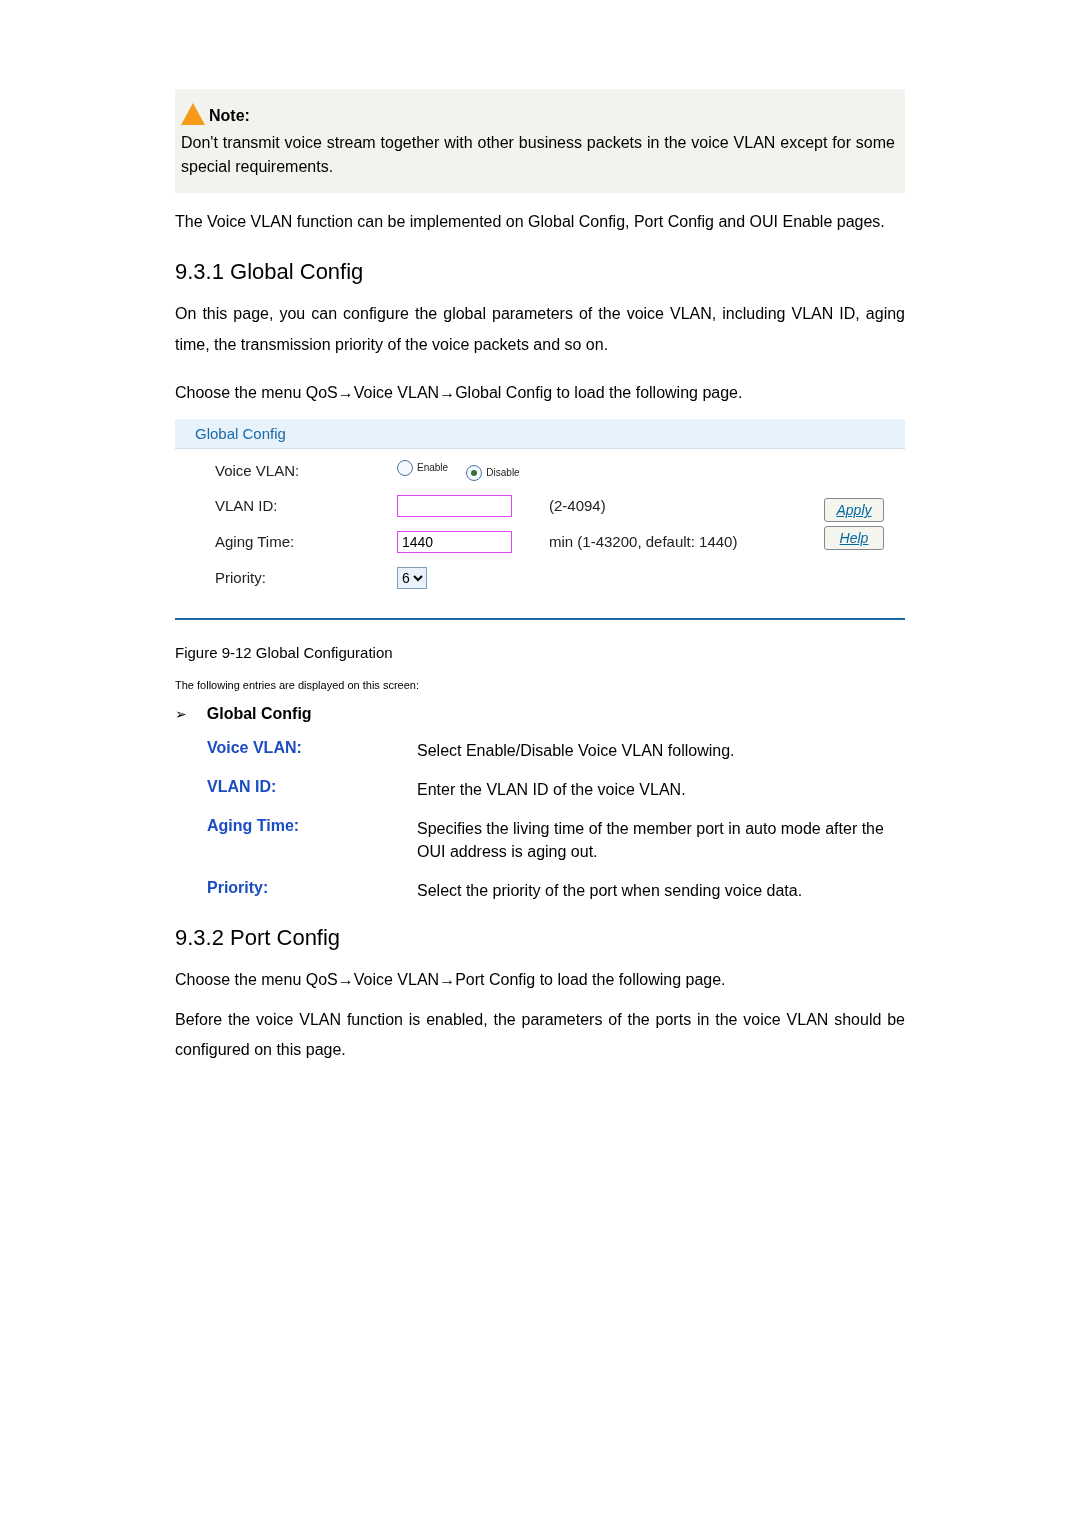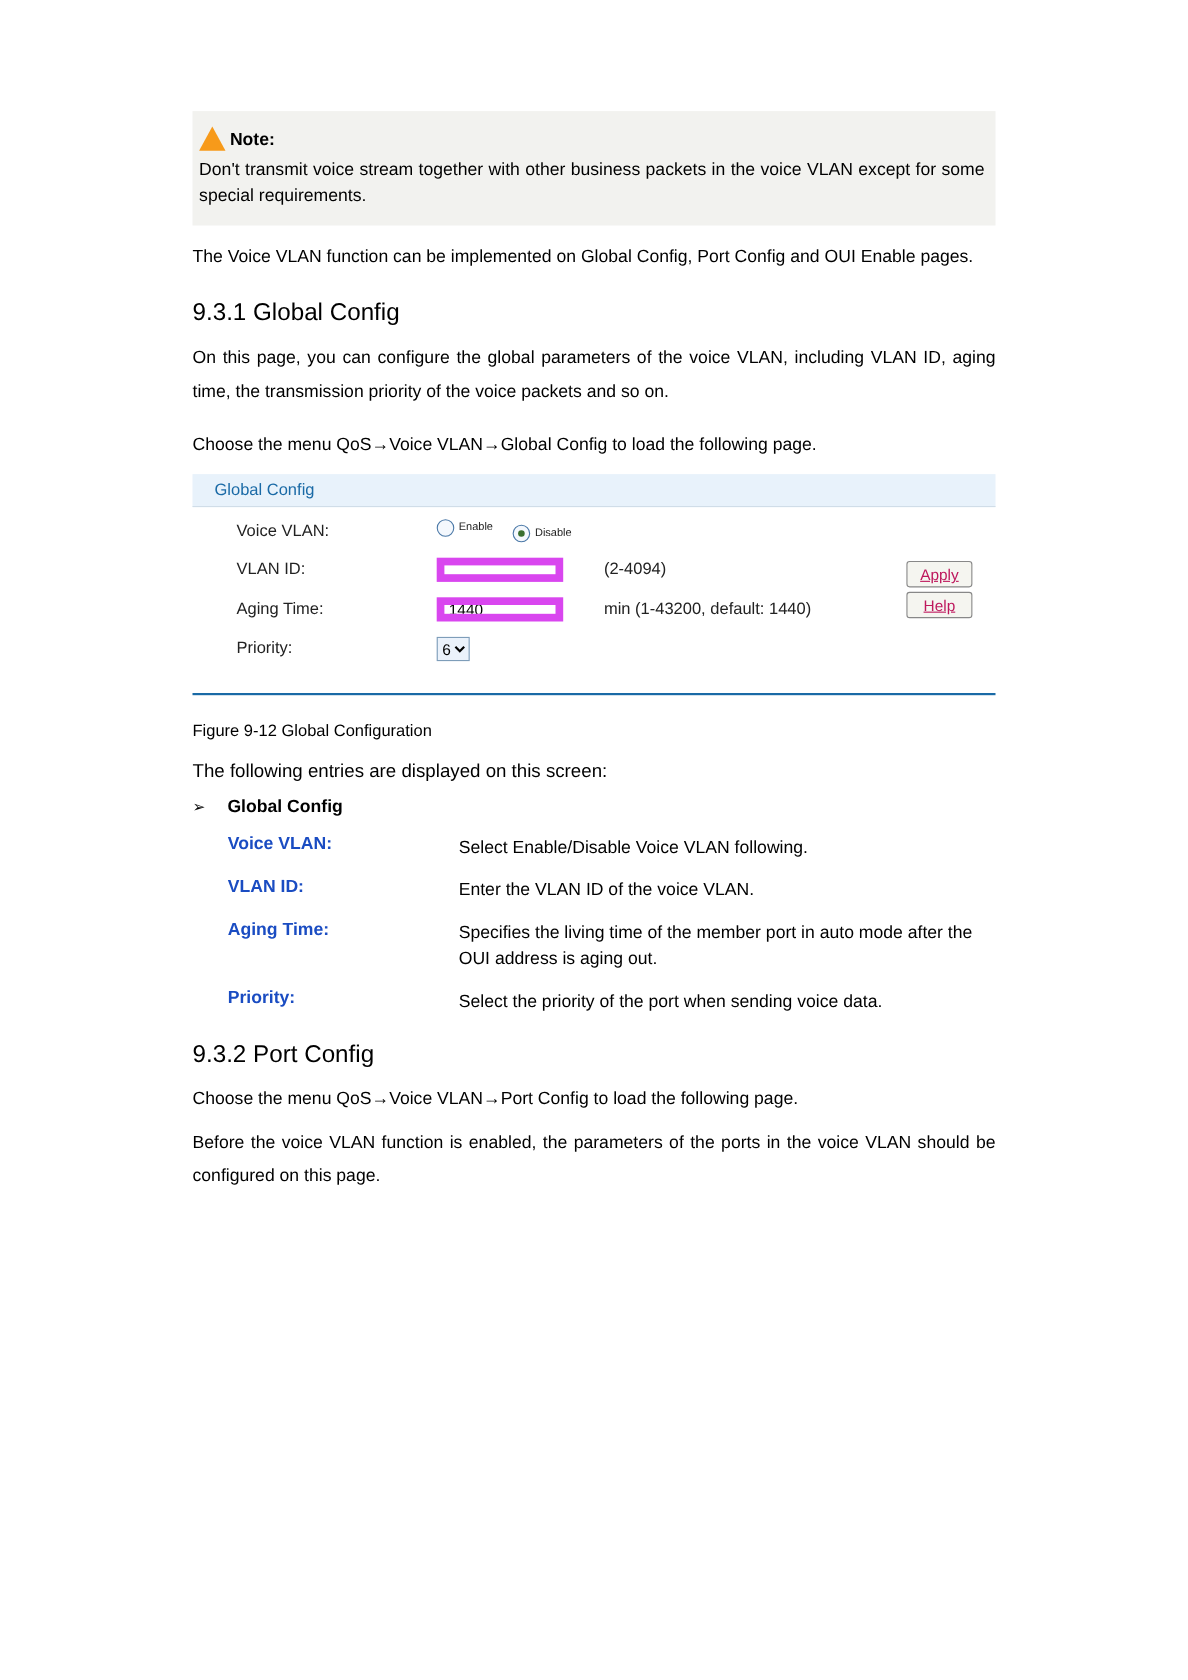--- a/index.html
+++ b/index.html
@@ -5,21 +5,21 @@
   body {
     margin: 0;
     padding: 0;
     font-family: Arial, Helvetica, sans-serif;
     font-size: 16px;
     background: #ffffff;
     color: #000000;
   }
   .page {
     width: 960px;
-    margin: 16px auto;
+    margin: 4px auto;
     padding: 85px 115px 40px 115px;
     box-sizing: border-box;
   }
   .note-block {
     background: #f2f2ef;
     padding: 14px 10px 14px 6px;
     margin-bottom: 14px;
   }
   .note-header {
     font-weight: bold;
@@ -80,42 +80,43 @@
     color: #222;
   }
   .label-col { width: 170px; padding-left: 40px !important; }
   .ctrl-col  { width: 140px; }
   .hint-col  { }
   .btn-col   { width: 90px; text-align: center; }
   .cfg-input {
     width: 115px;
     height: 22px;
     font-size: 14px;
-    border: 7px solid #d946ef;
+    border: 1px solid #d946ef;
     padding: 1px 4px;
     box-sizing: border-box;
   }
   .cfg-select {
     border: 1px solid #7e9db9;
     font-size: 14px;
     height: 22px;
     background: #ebf2fb;
   }
   .cfg-btn {
     display: block;
     width: 60px;
     height: 24px;
     font-size: 14px;
     background: #f5f5f0;
     border: 1px solid #888;
     border-radius: 3px;
     margin: 4px auto;
     cursor: pointer;
     text-decoration: underline;
-    color: #be185d;
+    color: #0369a1;
+    font-style: italic;
   }
   .radio-wrap {
     display: inline-flex;
     align-items: center;
     margin-right: 14px;
     font-size: 10px;
   }
   .radio-outer {
     width: 14px; height: 14px;
     border: 1px solid #4a78a7;
@@ -130,21 +131,21 @@
     width: 6px; height: 6px;
     border-radius: 50%;
     background: #3a6f2f;
   }
   .fig-caption {
     text-align: left;
     font-size: 15px;
     margin: 24px 0 18px 0;
   }
   .entries-intro {
-    font-size: 17px;
+    font-size: 11px;
     margin: 14px 0 14px 0;
   }
   .bullet-row {
     display: flex;
     align-items: baseline;
     margin: 10px 0 10px 0;
   }
   .bullet-glyph { font-size: 14px; margin-right: 20px; }
   .bullet-text  { font-weight: bold; }
   .def-table {

